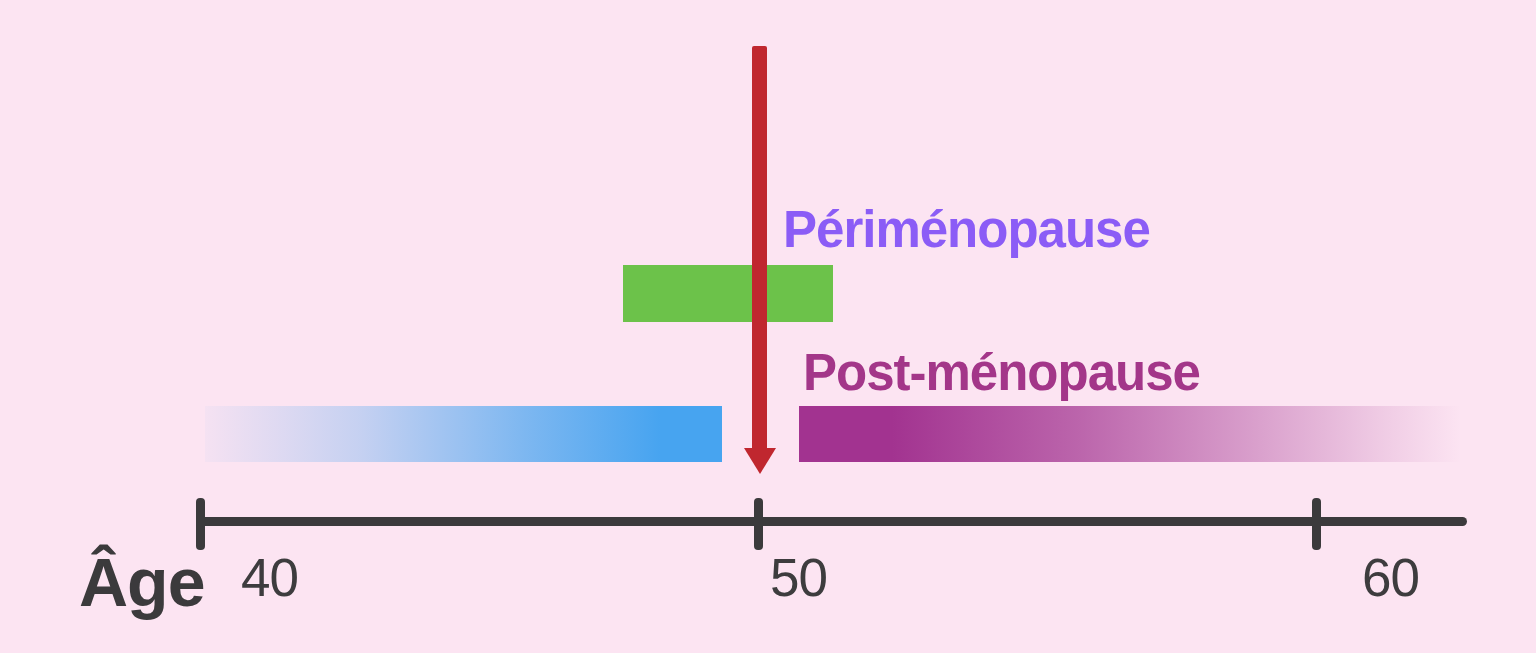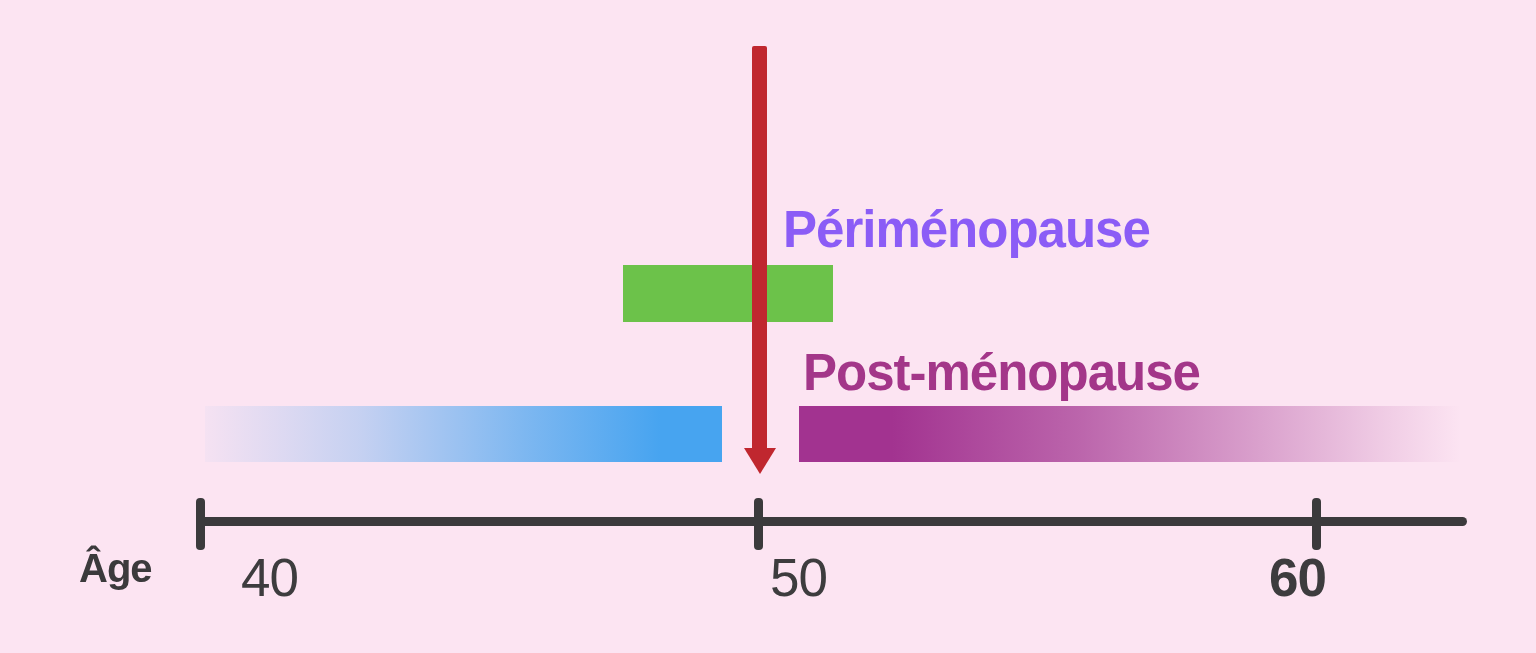--- a/index.html
+++ b/index.html
@@ -114,26 +114,26 @@
     position: absolute;
     top: 551px;
     font-size: 53px;
     line-height: 1;
     letter-spacing: -1px;
     color: #3d3c3e;
     font-weight: normal;
   }
   #tick-label-40 { left: 222px; margin-left: 19px; }
   #tick-label-50 { left: 770px; }
-  #tick-label-60 { left: 1269px; font-weight: bold; }
+  #tick-label-60 { left: 1362px; }
 
   #axis-title {
     position: absolute;
     left: 79px; top: 548px;
-    font-size: 40px;
+    font-size: 68px;
     line-height: 1;
     font-weight: bold;
     letter-spacing: -1px;
     color: #3b3a3c;
   }
 </style>
 </head>
 <body>
 
 <div id="canvas">

